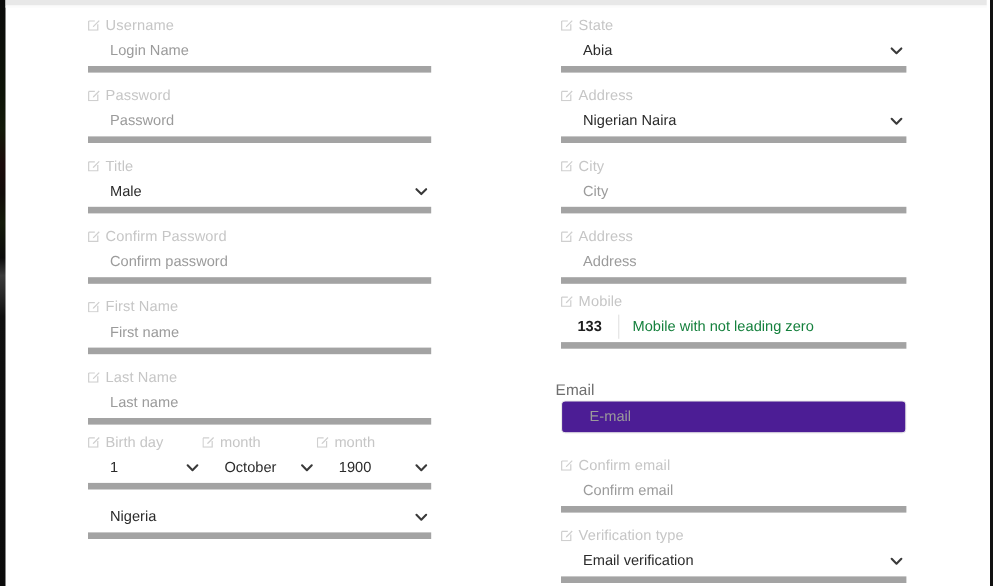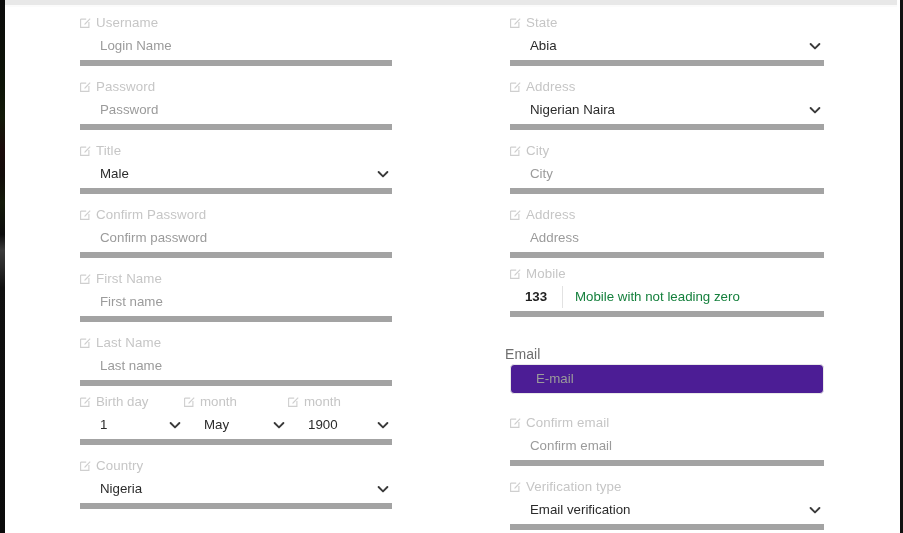--- a/index.html
+++ b/index.html
@@ -360,49 +360,40 @@
         <div class="date-row-controls" id="birth-date-controls">
             <div class="date-cell-ctrl dc-day">
               <span class="field-value selected">1</span>
               <span class="chevron">
                 <svg width="14" height="14" viewBox="0 0 14 14">
                   <path d="M2.6 5 L7 9.4 L11.4 5" fill="none" stroke="#3a3a3a" stroke-width="1.9" stroke-linecap="round" stroke-linejoin="round"></path>
                 </svg>
               </span>
             </div>
             <div class="date-cell-ctrl dc-month">
-              <span class="field-value selected">May</span>
+              <span class="field-value selected">October</span>
               <span class="chevron">
                 <svg width="14" height="14" viewBox="0 0 14 14">
                   <path d="M2.6 5 L7 9.4 L11.4 5" fill="none" stroke="#3a3a3a" stroke-width="1.9" stroke-linecap="round" stroke-linejoin="round"></path>
                 </svg>
               </span>
             </div>
             <div class="date-cell-ctrl dc-year">
               <span class="field-value selected">1900</span>
               <span class="chevron">
                 <svg width="14" height="14" viewBox="0 0 14 14">
                   <path d="M2.6 5 L7 9.4 L11.4 5" fill="none" stroke="#3a3a3a" stroke-width="1.9" stroke-linecap="round" stroke-linejoin="round"></path>
                 </svg>
               </span>
             </div>
           </div>
       </div>
 
       <div id="country-field">
           <div class="field" style="padding-top: 11px;">
-            <div class="field-label">
-              <span class="icon-edit">
-                <svg width="11" height="11" viewBox="0 0 11 11">
-                  <path d="M0.6 2.1 H6.2 M0.6 2.1 V10.4 H8.9 V5.0" fill="none" stroke="#cfcfcf" stroke-width="1.1"></path>
-                  <path d="M4.6 6.6 L9.8 1.3 L10.6 2.1 L5.4 7.4 L4.3 7.7 Z" fill="#cfcfcf"></path>
-                </svg>
-              </span>
-              <span class="field-label-text">Country</span>
-            </div>
             <div class="field-control">
               <span class="field-value selected">Nigeria</span>
               <span class="chevron">
                 <svg width="14" height="14" viewBox="0 0 14 14">
                   <path d="M2.6 5 L7 9.4 L11.4 5" fill="none" stroke="#3a3a3a" stroke-width="1.9" stroke-linecap="round" stroke-linejoin="round"></path>
                 </svg>
               </span>
             </div>
           </div>
         </div>

